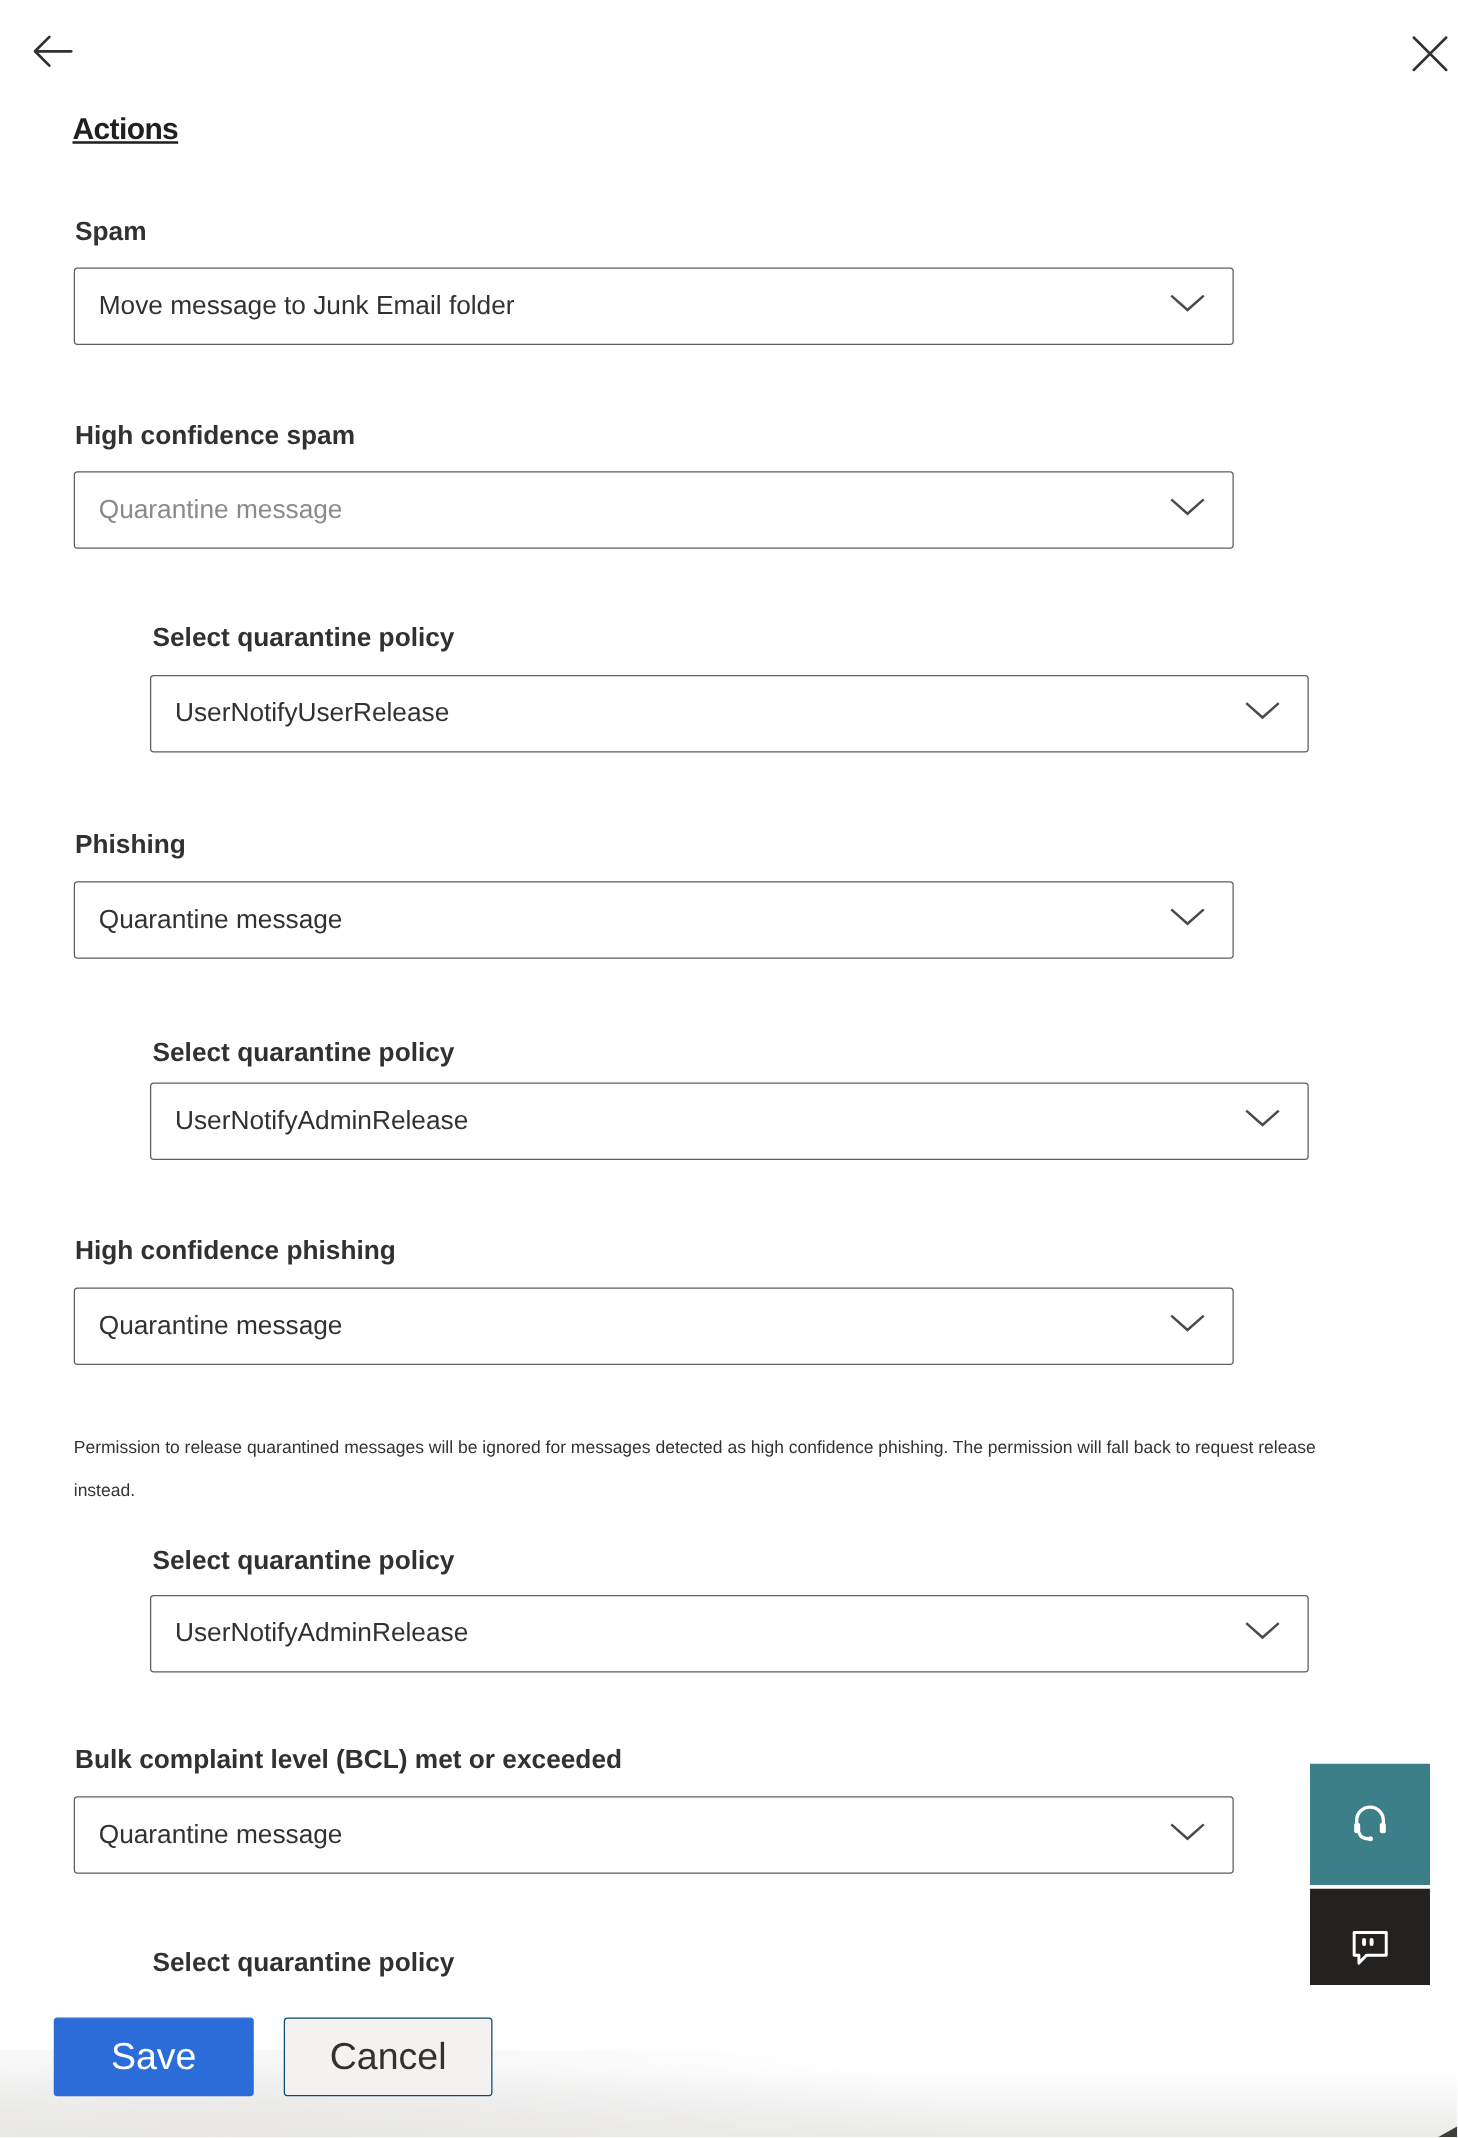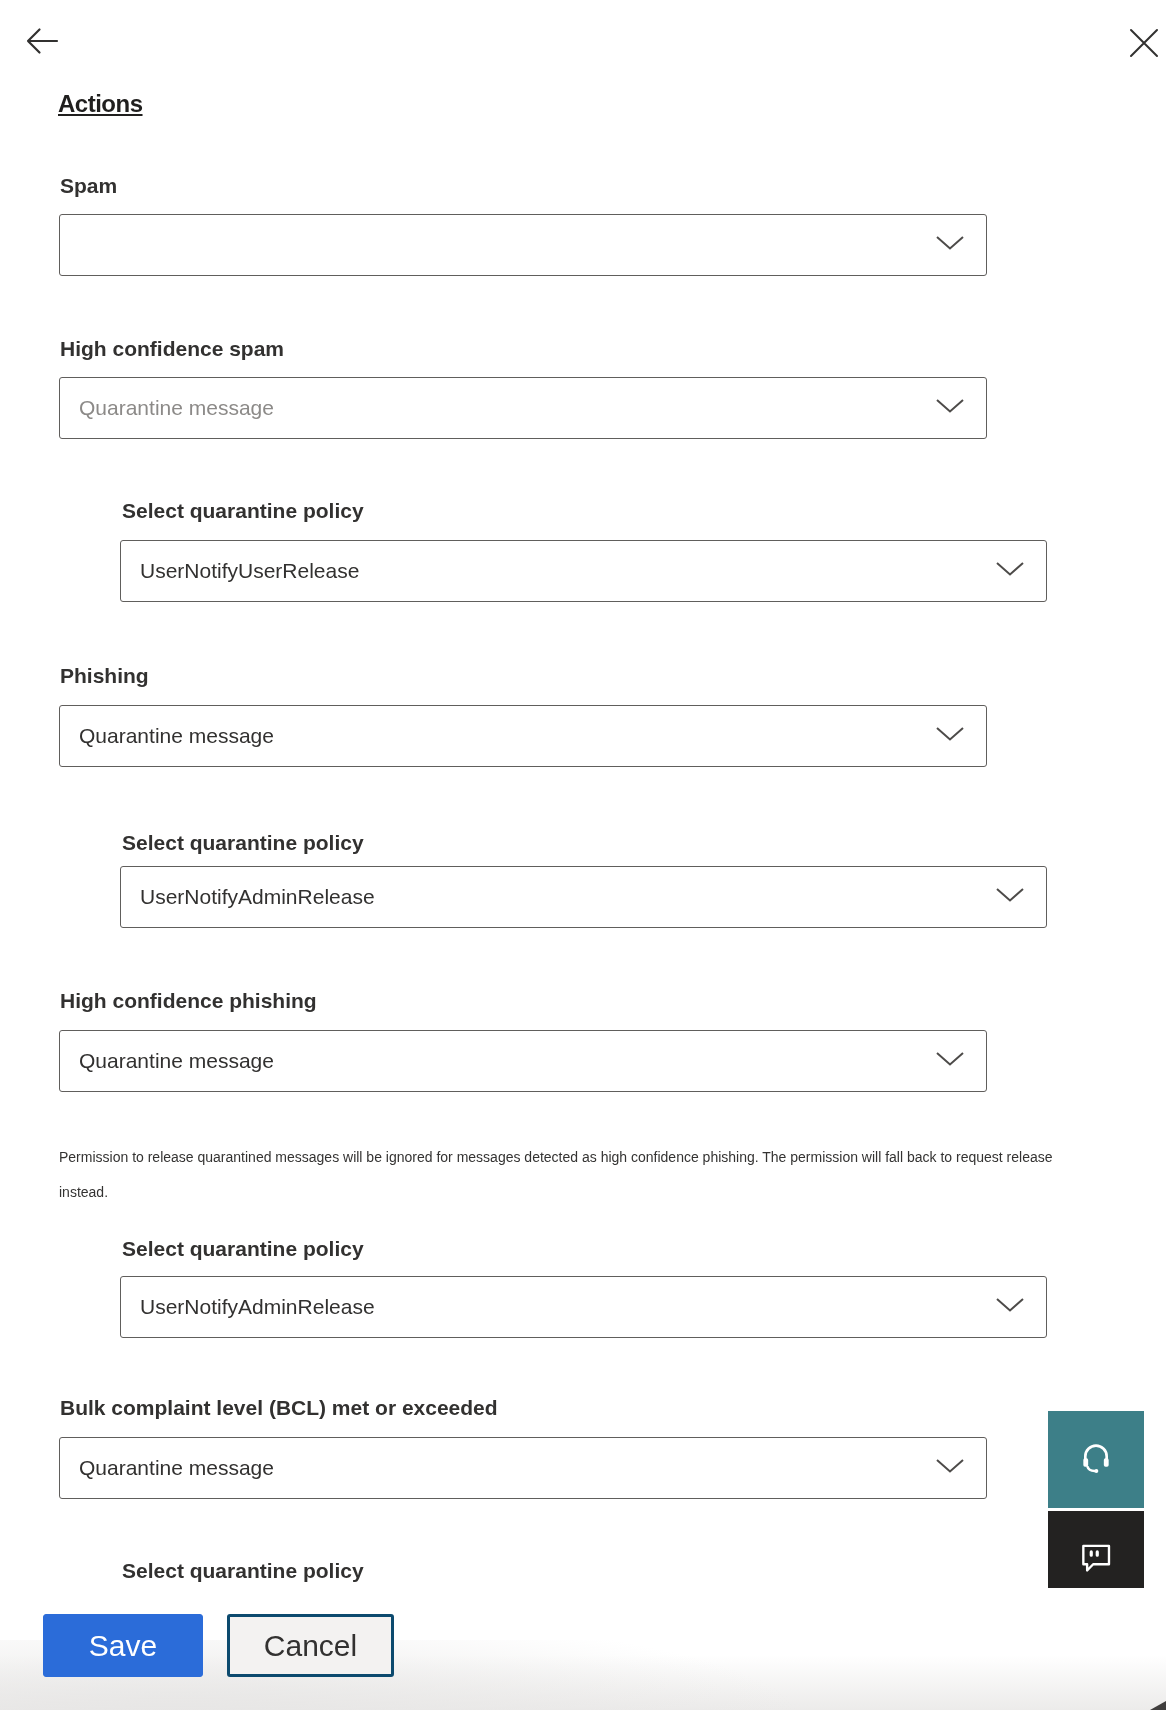--- a/index.html
+++ b/index.html
@@ -54,21 +54,21 @@
   #feedback-btn{top:1511px;height:95px;}
 
   
   #footer-mask{position:absolute;left:0;top:1588px;width:1166px;height:122px;
                background:linear-gradient(180deg,#ffffff 0%,#ffffff 55%,#ecebea 100%);}
   #bottom-wash{position:absolute;left:0;top:1640px;width:1166px;height:70px;
                background:radial-gradient(ellipse 900px 160px at 15% 115%, #e7e6e5 0%, rgba(255,255,255,0) 70%);}
   .footer-btn{position:absolute;top:1614px;height:63px;border-radius:3px;font-size:30px;
               font-family:"Liberation Sans","DejaVu Sans",sans-serif;cursor:pointer;}
   #save-btn{left:43px;width:160px;background:#2b6cd9;border:1px solid #2b6cd9;color:#ffffff;}
-  #cancel-btn{left:227px;width:167px;background:#f3f2f1;border:3px solid #0c4a6e;color:#323130;}
+  #cancel-btn{left:227px;width:167px;background:#f3f2f1;border:1px solid #0c4a6e;color:#323130;}
 
   #corner-wedge{position:absolute;left:1150px;top:1701px;width:16px;height:9px;background:#403e3d;
                 clip-path:polygon(0 100%,100% 0,100% 100%);}
 </style>
 </head>
 <body>
 
 <div id="screen">
 
   <button class="nav-btn" id="back-btn">
@@ -83,20 +83,21 @@
       <svg width="30" height="30" viewBox="0 0 30 30" fill="none">
         <path d="M2 2L28 28 M28 2L2 28" stroke="#323130" stroke-width="2" stroke-linecap="round"></path>
       </svg>
     </span>
   </button>
 
   <div id="page-title">Actions</div>
 
   <div class="field-label" id="lbl-spam">Spam</div>
   <div class="dropdown" id="dd-spam" role="combobox">
+    <span class="value">Move message to Junk Email folder</span>
     <span class="chevron">
       <svg width="28" height="14" viewBox="0 0 28 14" fill="none">
           <path d="M1 1L14 12.5L27 1" stroke="#4d4b49" stroke-width="2" fill="none"></path>
         </svg>
     </span>
   </div>
 
   <div class="field-label" id="lbl-hcs">High confidence spam</div>
   <div class="dropdown muted" id="dd-hcs" role="combobox">
     <span class="value">Quarantine message</span>

